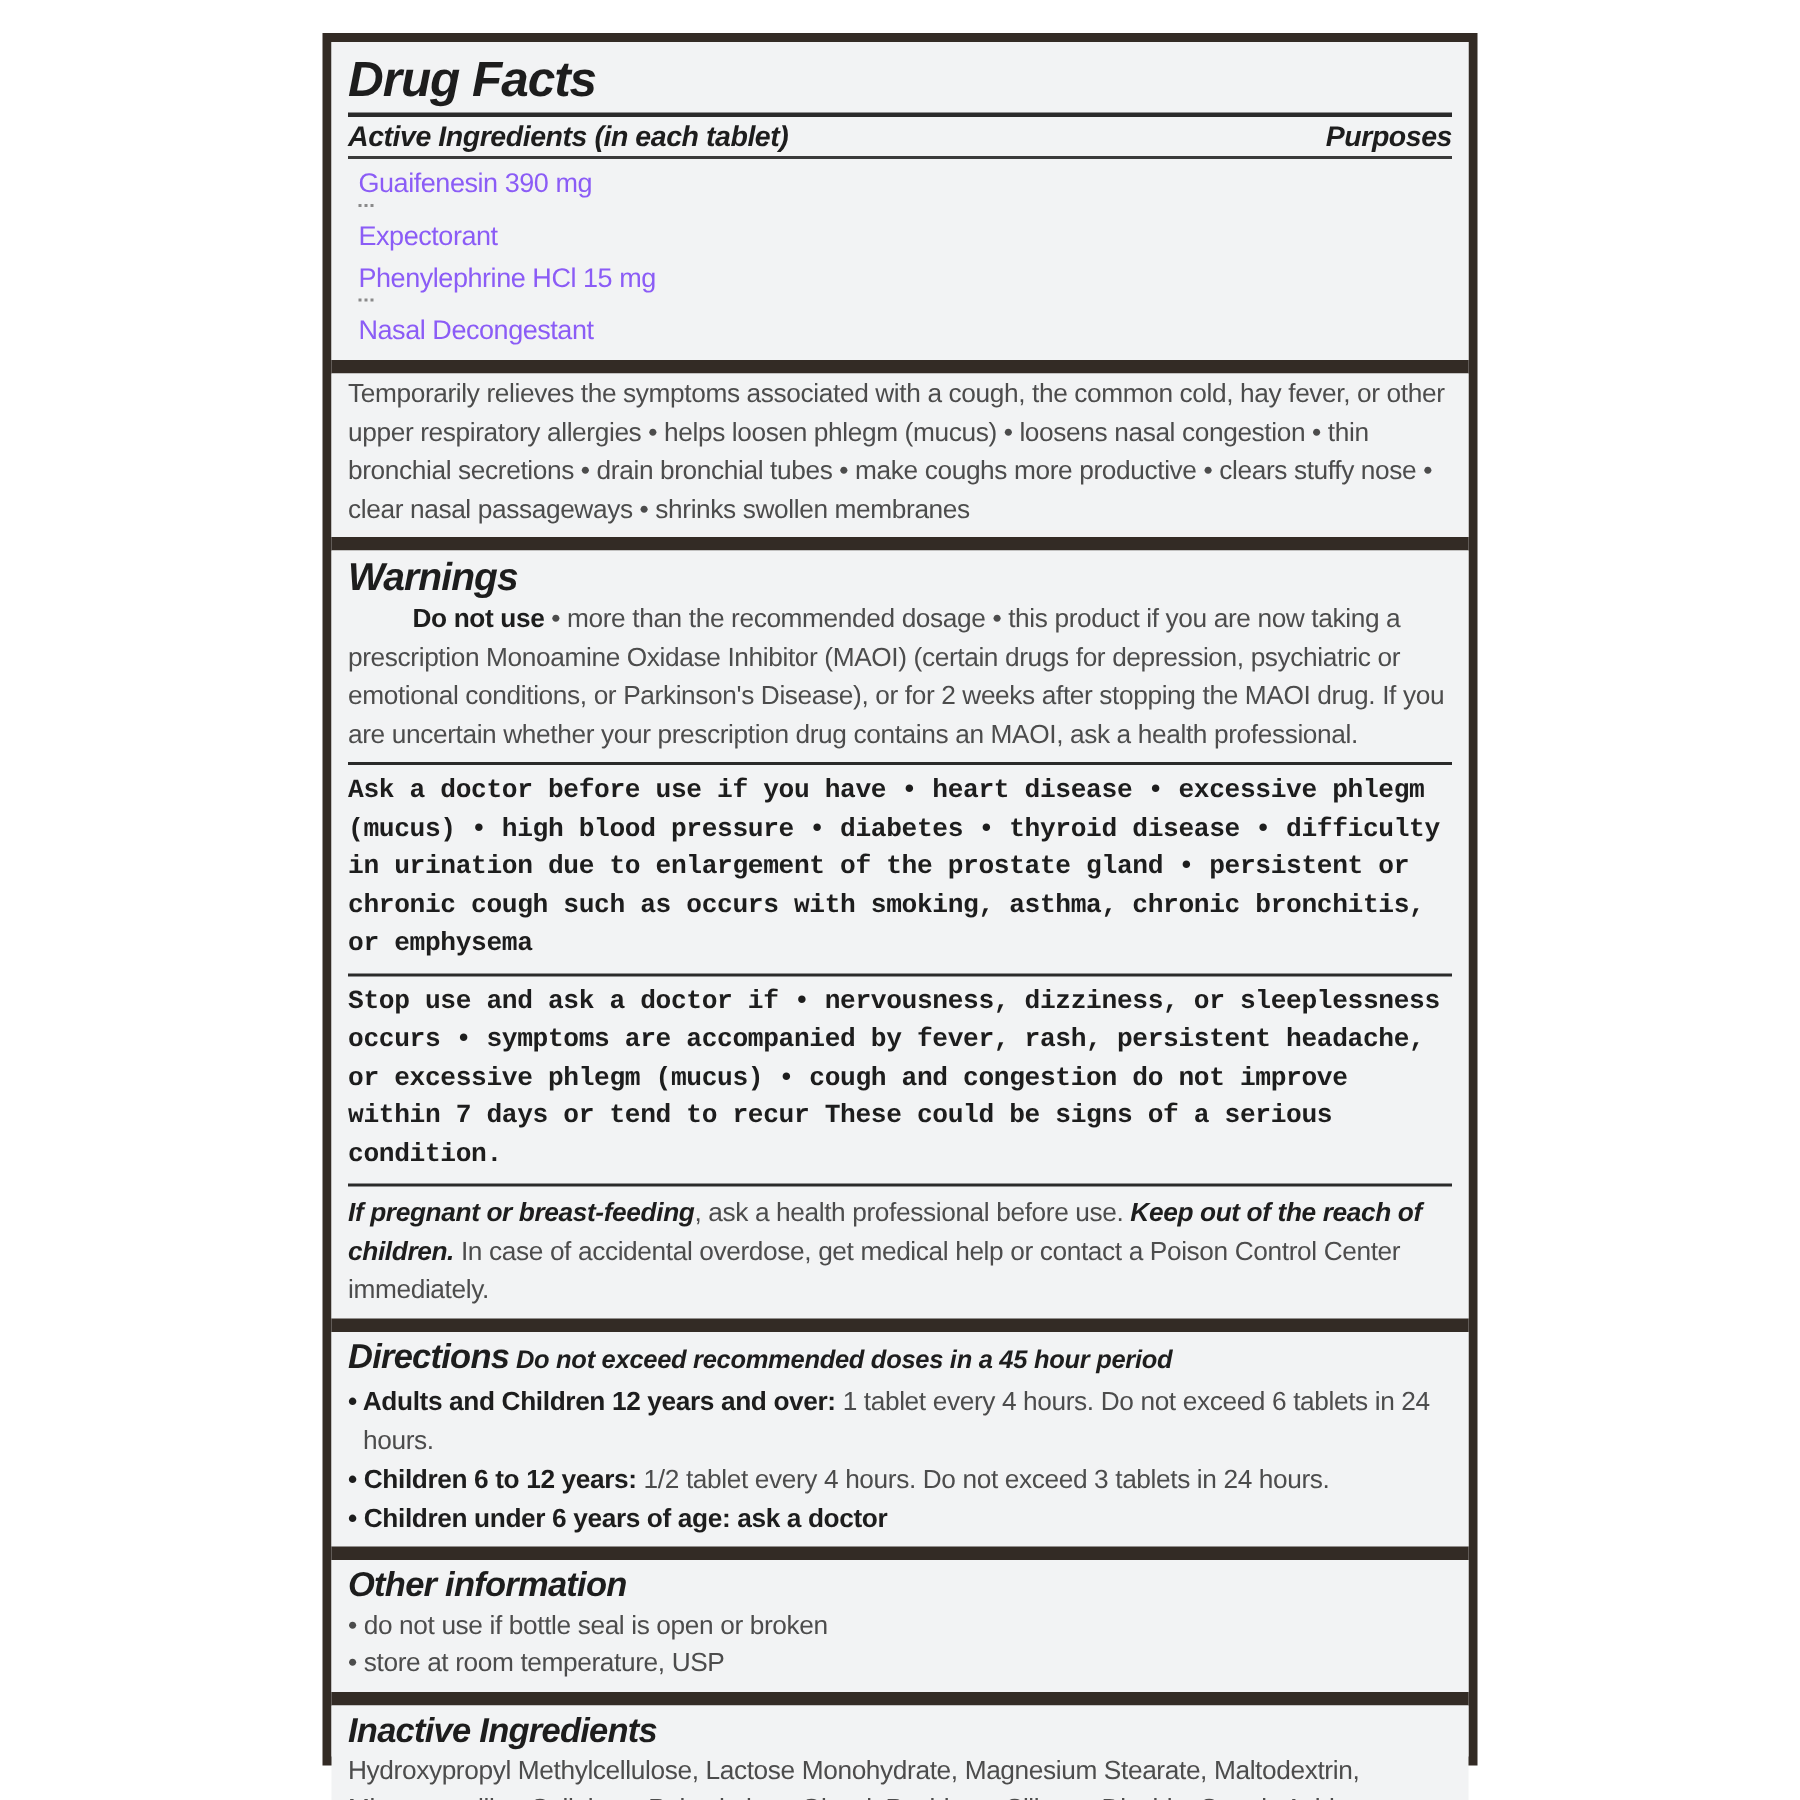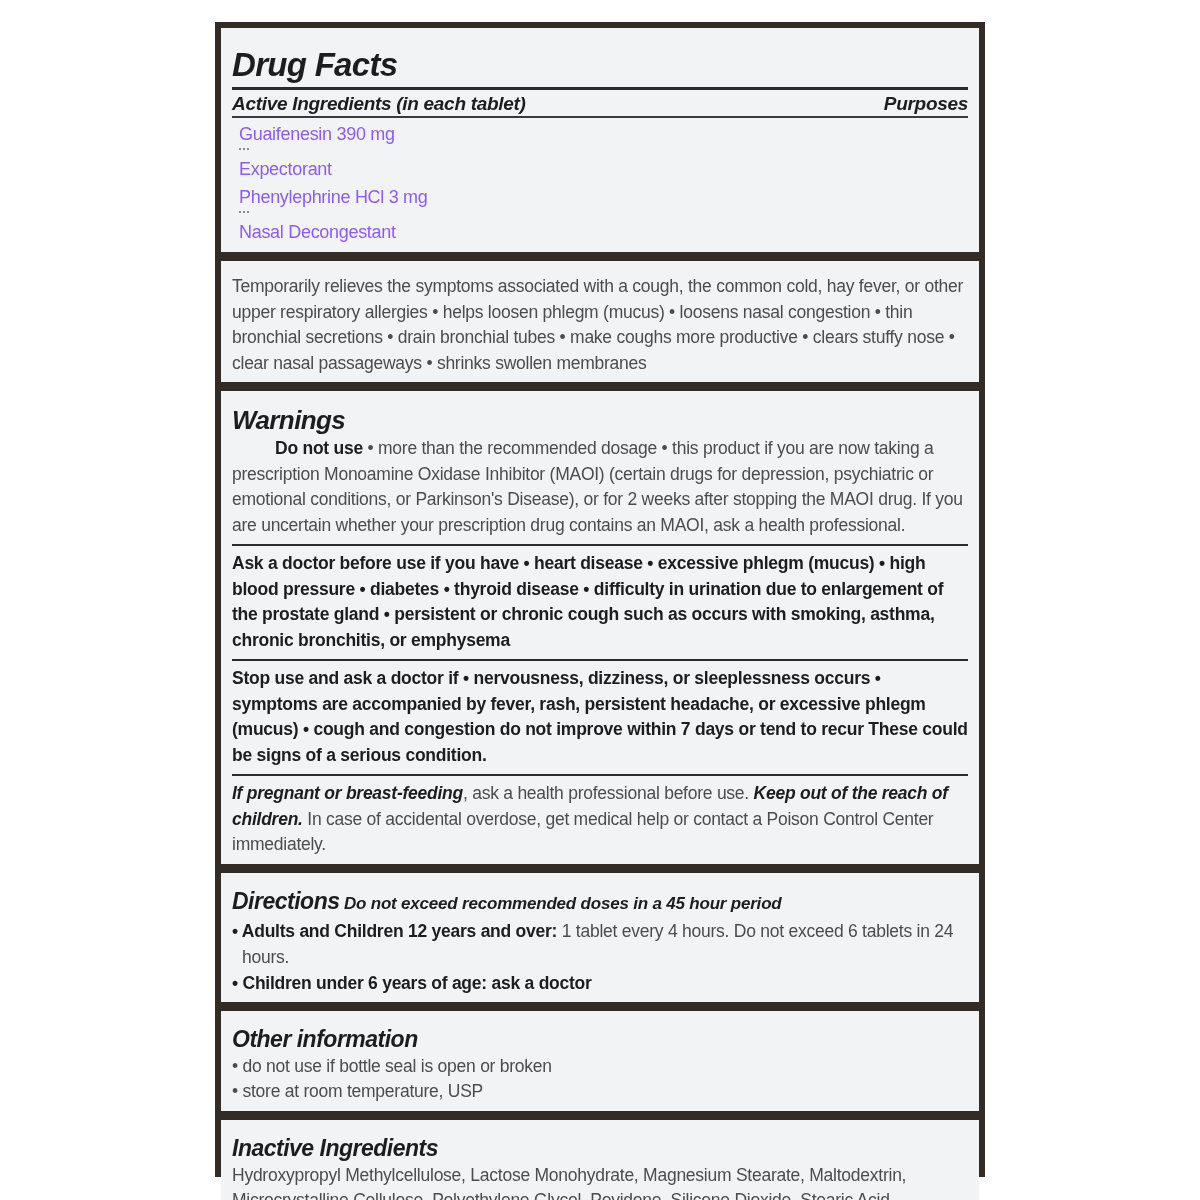--- a/index.html
+++ b/index.html
@@ -30,21 +30,21 @@
     width: 100%;
     height: 100%;
     box-sizing: border-box;
     display: flex;
     flex-direction: column;
   }
 
   
   .section {
     background: #f2f3f4;
-    padding: 13px 11px 6px 11px;
+    padding: 1px 11px 6px 11px;
     box-sizing: border-box;
   }
   .divider-thick {
     background: #332b25;
     height: 9px;
     flex: 0 0 auto;
   }
   .divider-hair {
     border-top: 2px solid #2a2a2a;
     margin: 6px 0 5px 0;
@@ -129,20 +129,21 @@
     letter-spacing: -0.2px;
   }
   .bold-run { font-weight: bold; color: #1d1d1d; margin-left: 43px; }
   .bolditalic-run { font-weight: bold; font-style: italic; color: #1d1d1d; }
   .para-bold {
     font-weight: bold;
     color: #1d1d1d;
     font-size: 17.5px;
     line-height: 25.5px;
     letter-spacing: -0.25px;
+    font-family: Liberation Mono, monospace;
   }
   .bullet-line {
     color: #4c4c4c;
     font-size: 17.5px;
     line-height: 26px;
     letter-spacing: -0.25px;
     padding-left: 10px;
     text-indent: -10px;
   }
   .bullet-line .lead { font-weight: bold; color: #1d1d1d; }
@@ -176,21 +177,21 @@
         <span class="ai-head">Purposes</span>
       </div>
       <div class="rule-under-ai"></div>
 
       <div class="ing-line">
         <span class="ing-name">Guaifenesin 390 mg</span>
         <span class="ing-leader"></span>
         <span class="ing-purpose">Expectorant</span>
       </div>
       <div class="ing-line">
-        <span class="ing-name">Phenylephrine HCl 3 mg</span>
+        <span class="ing-name">Phenylephrine HCl 15 mg</span>
         <span class="ing-leader"></span>
         <span class="ing-purpose">Nasal Decongestant</span>
       </div>
     </div>
 
     <div class="divider-thick"></div>
 
     <div class="section">
       <div class="txt">Temporarily relieves the symptoms associated with a cough, the common cold, hay fever, or other upper respiratory allergies • helps loosen phlegm (mucus) • loosens nasal congestion • thin bronchial secretions • drain bronchial tubes • make coughs more productive • clears stuffy nose • clear nasal passageways • shrinks swollen membranes</div>
     </div>
@@ -216,20 +217,21 @@
     </div>
 
     <div class="divider-thick"></div>
 
     <div class="section">
       <div>
         <span class="sec-head-sm">Directions</span>
         <span class="sec-head-inline-sub">Do not exceed recommended doses in a 45 hour period</span>
       </div>
       <div class="bullet-line pad-s"><span class="lead">• Adults and Children 12 years and over:</span><span> 1 tablet every 4 hours. Do not exceed 6 tablets in 24 hours.</span></div>
+      <div class="bullet-line"><span class="lead">• Children 6 to 12 years:</span><span> 1/2 tablet every 4 hours. Do not exceed 3 tablets in 24 hours.</span></div>
       <div class="bullet-line"><span class="lead">• Children under 6 years of age: ask a doctor</span><span></span></div>
     </div>
 
     <div class="divider-thick"></div>
 
     <div class="section">
       <div class="sec-head-sm">Other information</div>
       <div class="txt">• do not use if bottle seal is open or broken</div>
       <div class="txt">• store at room temperature, USP</div>
     </div>

